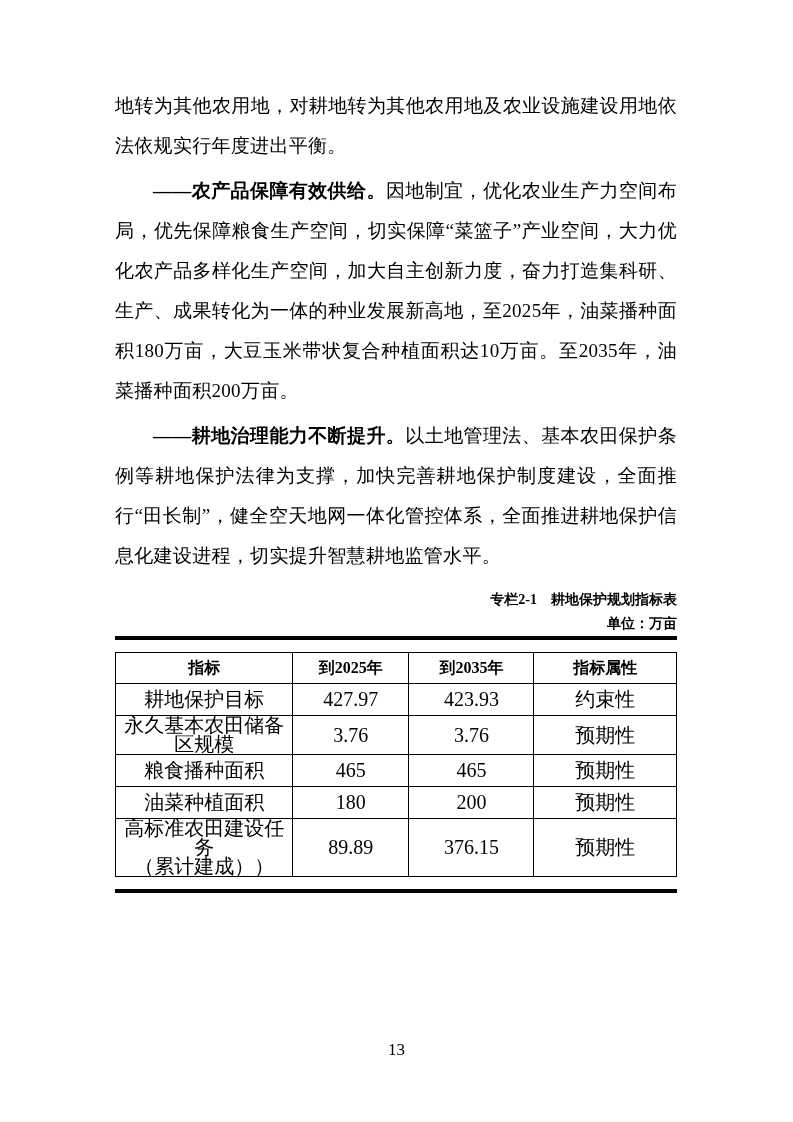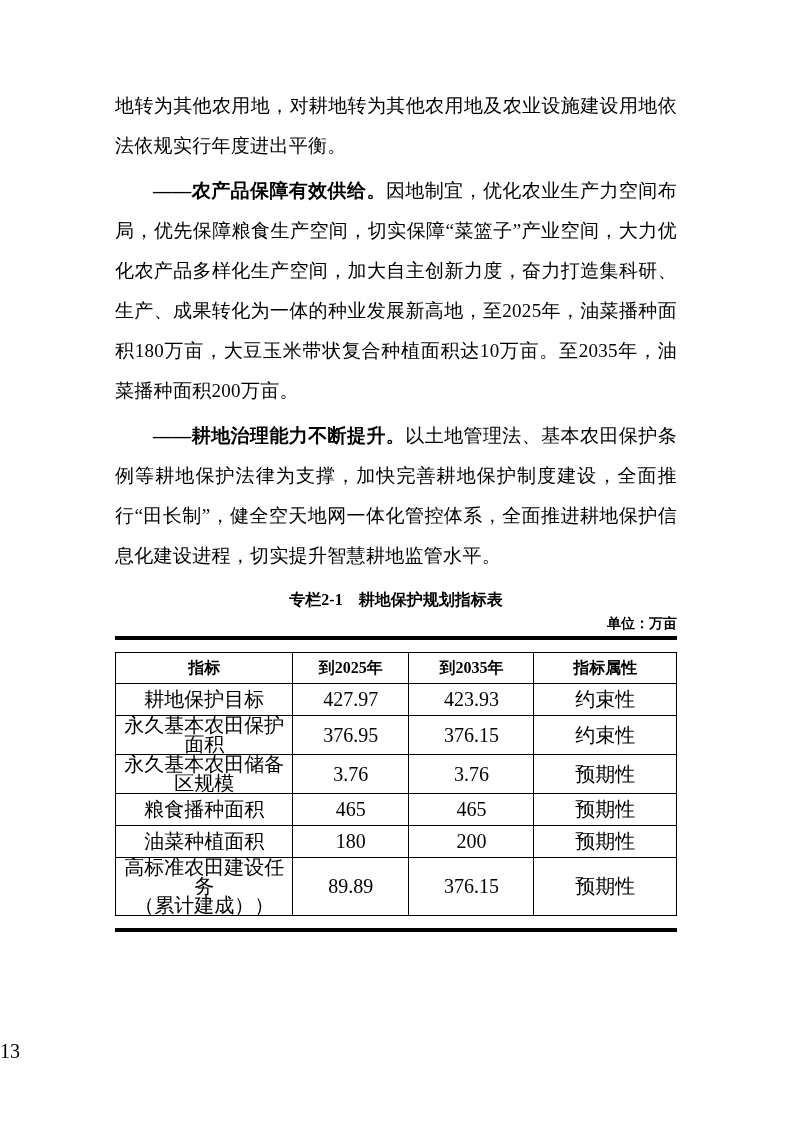--- a/index.html
+++ b/index.html
@@ -27,23 +27,23 @@
     font-size: 19px;
     line-height: 40px;
     text-align: justify;
     text-justify: inter-ideograph;
     letter-spacing: 0.3px;
   }
   .para.indent { text-indent: 38px; }
   .para .lead { font-weight: bold; }
   .table-caption {
     margin-top: 14px;
-    text-align: center;
+    text-align: right;
     font-weight: bold;
-    font-size: 16px;
+    font-size: 14px;
     line-height: 20px;
   }
   .unit-label {
     text-align: right;
     font-weight: bold;
     font-size: 14px;
     line-height: 17px;
     margin: 5px 0 4px 0;
   }
   .table-wrap {
@@ -72,21 +72,22 @@
   table.indicator-table td {
     font-size: 20px;
     height: 31px;
     line-height: 19px;
   }
   .page-number {
     position: absolute;
     left: 0;
     right: 0;
     top: 1040px;
-    font-size: 20px;
+    text-align: center;
+    font-size: 17px;
   }
 </style>
 </head>
 <body>
 
 <div class="page">
   <div class="content">
 
     <p class="para"><span>地转为其他农用地，对耕地转为其他农用地及农业设施建设用地依法依规实行年度进出平衡。</span></p>
 
@@ -114,26 +115,20 @@
           </tr>
         </thead>
         <tbody>
           <tr>
             <td>耕地保护目标</td>
             <td>427.97</td>
             <td>423.93</td>
             <td>约束性</td>
           </tr>
           <tr>
-            <td>永久基本农田保护面积</td>
-            <td>376.95</td>
-            <td>376.15</td>
-            <td>约束性</td>
-          </tr>
-          <tr>
             <td>永久基本农田储备区规模</td>
             <td>3.76</td>
             <td>3.76</td>
             <td>预期性</td>
           </tr>
           <tr>
             <td>粮食播种面积</td>
             <td>465</td>
             <td>465</td>
             <td>预期性</td>

